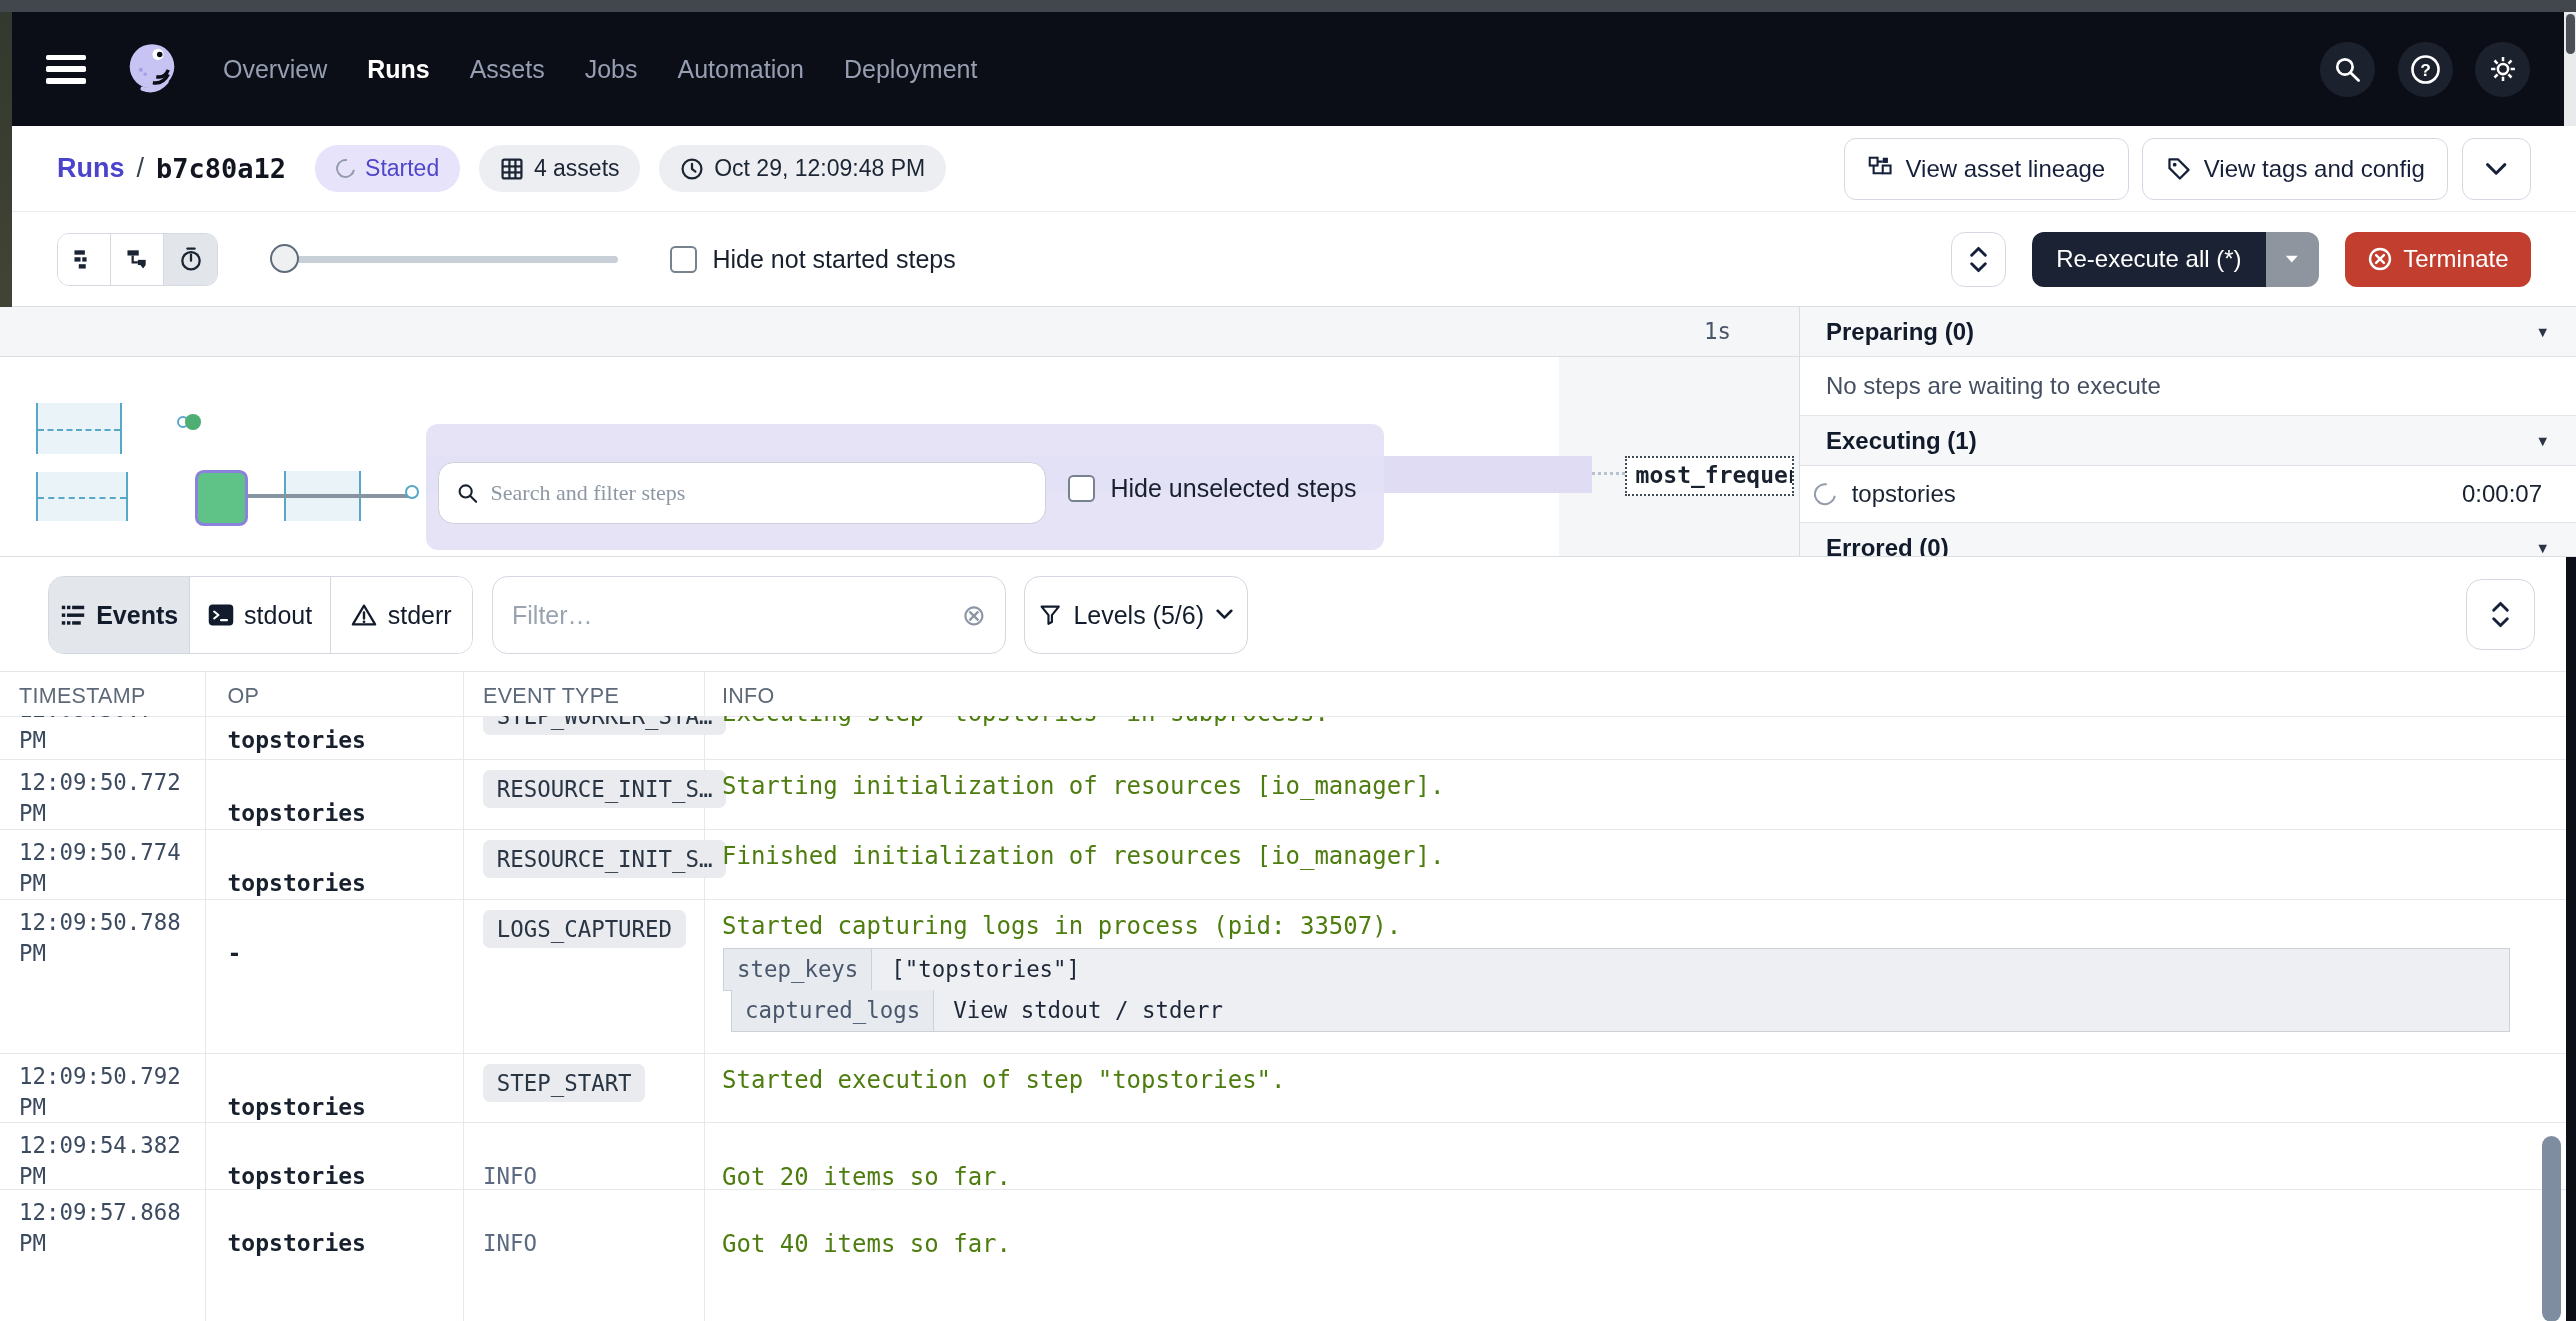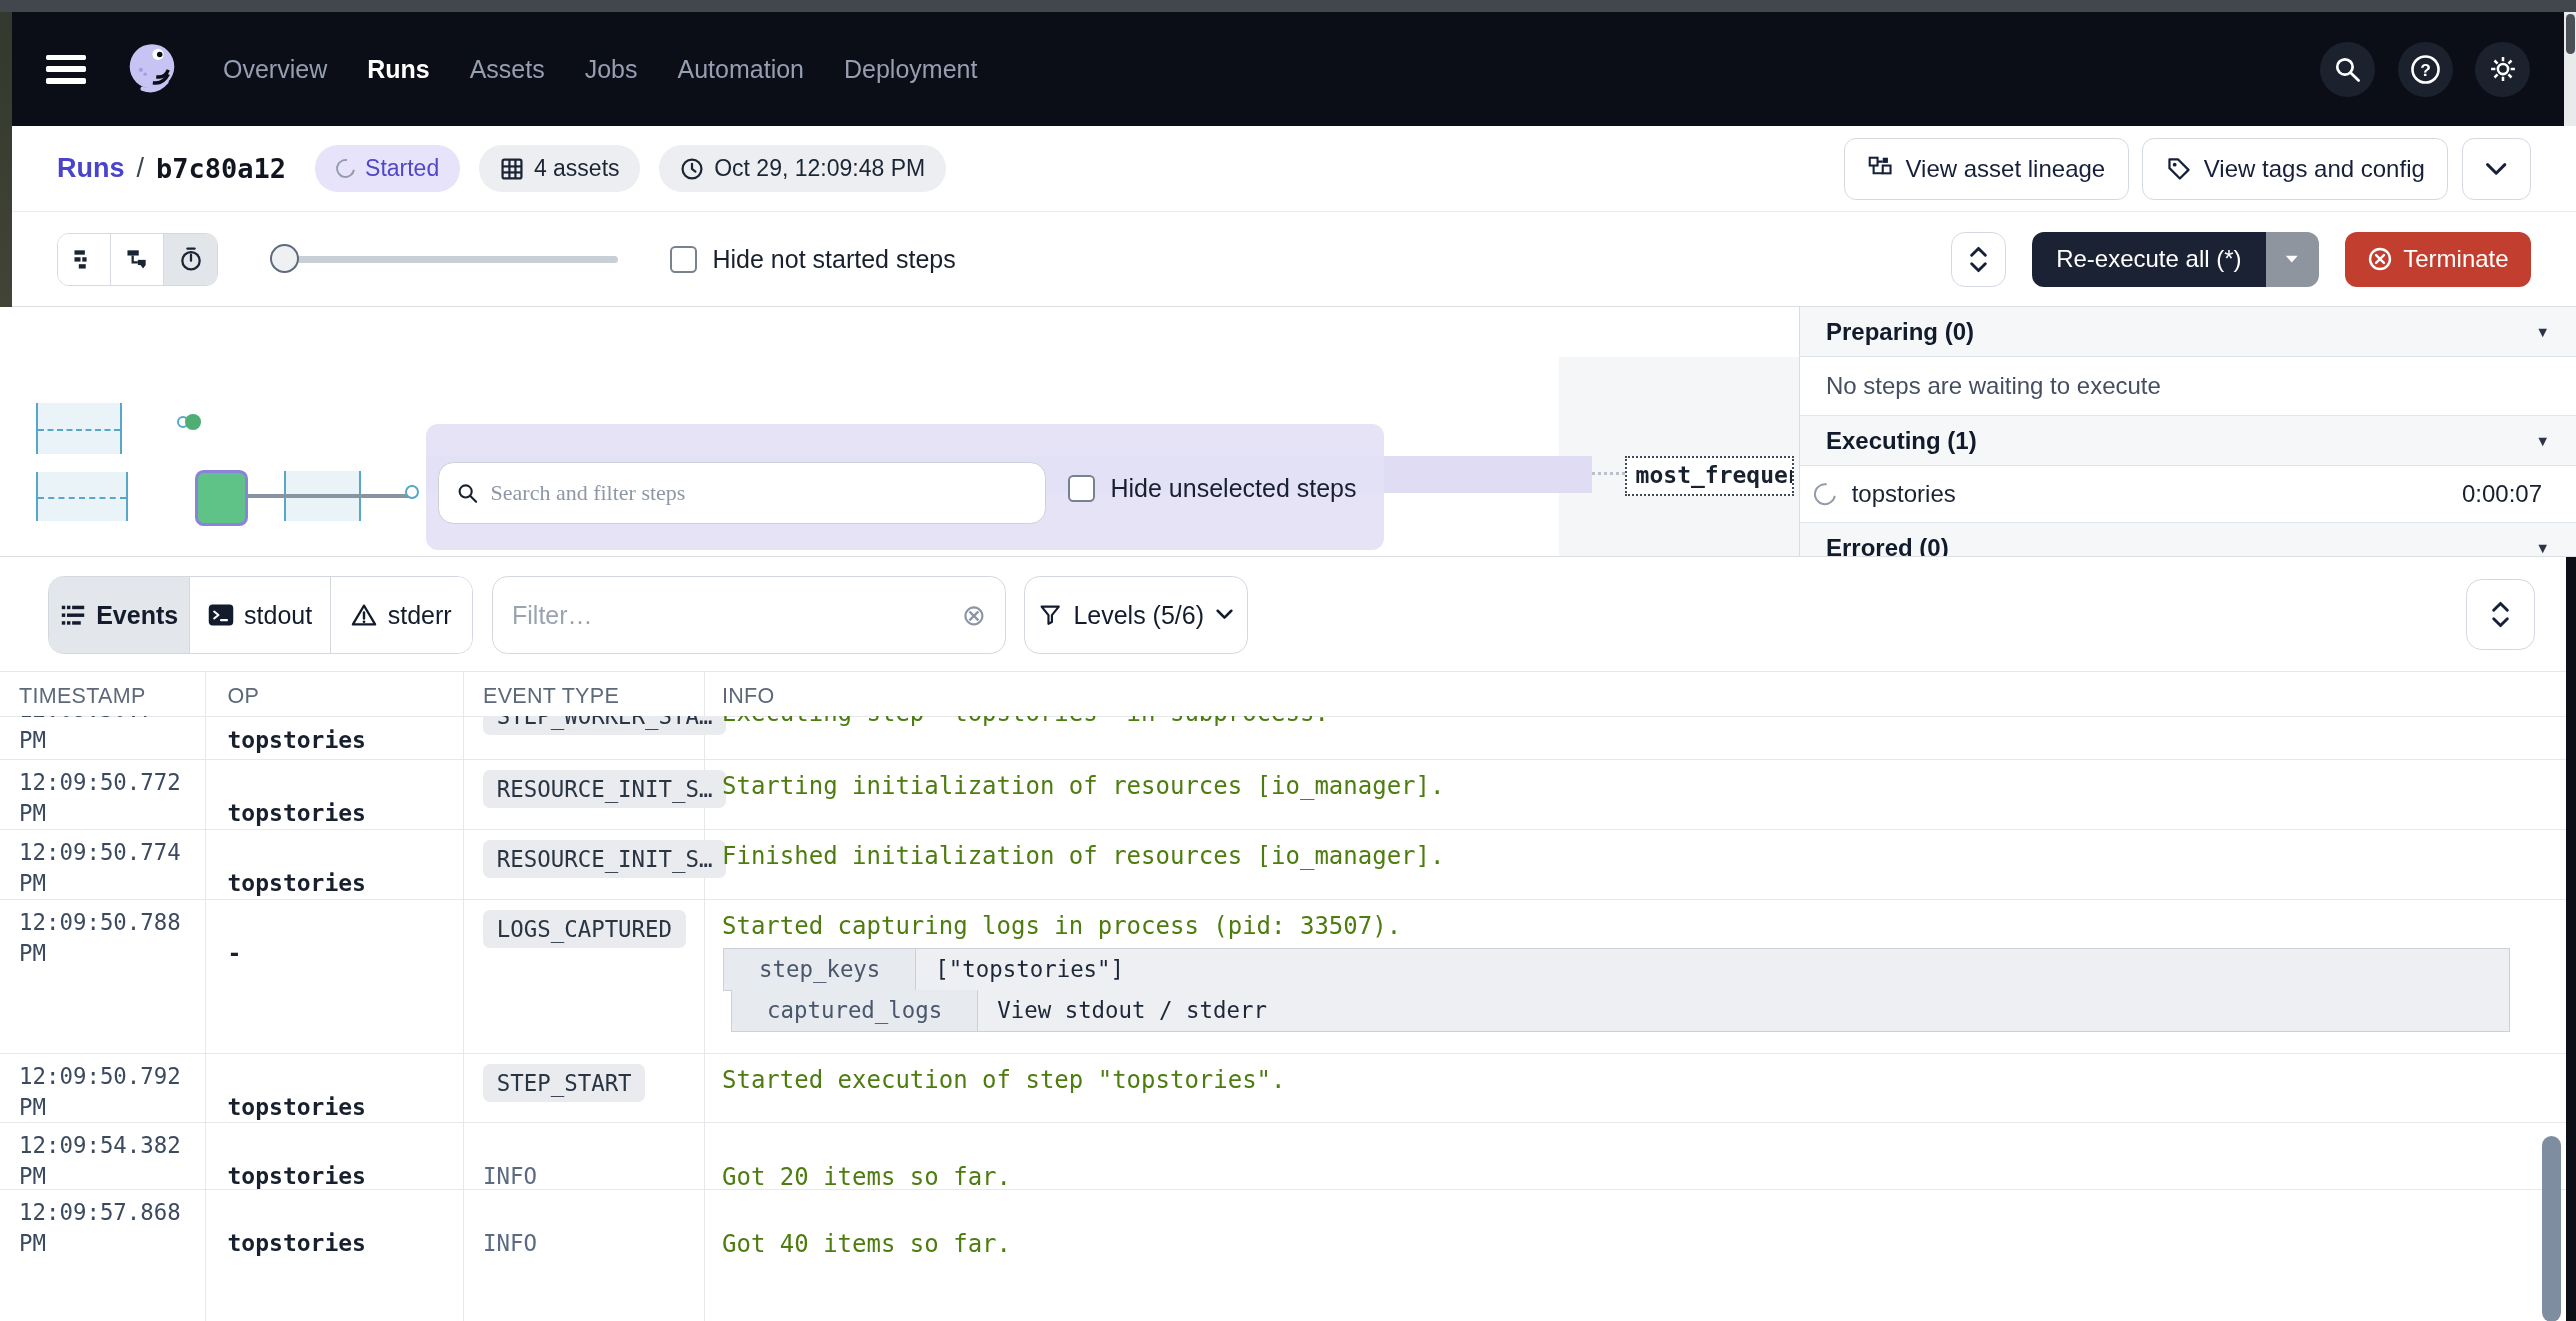--- a/index.html
+++ b/index.html
@@ -134,21 +134,21 @@
   .ts2 { position:absolute; left:19px; top:40px; font-size:22.4px; color:#3c4a5f; }
   .opv { position:absolute; left:21.5px; top:40px; font-size:23px; font-weight:600; color:#18202e; }
   .evbadge { position:absolute; left:19px; top:10.3px; height:38px; background:#e9ebef; border-radius:6.9px;
              display:flex; align-items:center; padding:0 13.8px; font-size:22.4px; color:#2a3544; white-space:nowrap; }
   .evplain { position:absolute; left:19px; top:40px; font-size:22.4px; color:#5b6a80; }
   .infotext { position:absolute; left:17px; top:12px; font-size:24px; color:#4d7c0f; white-space:nowrap; }
   .infotext.second { top:40px; }
   .meta { position:absolute; left:18px; top:48px; width:1787px; }
   .meta-row { display:flex; border:1.7px solid #ccd1d9; height:43px; }
   .meta-row + .meta-row { margin-top:-1.7px;margin-left:8px; }
-  .meta-key { background:#e7eaee; border-right:1.7px solid #ccd1d9; padding:0 35px; line-height:40px; font-size:22.4px; color:#49566b; white-space:nowrap; }
+  .meta-key { background:#e7eaee; border-right:1.7px solid #ccd1d9; padding:0 13px; line-height:40px; font-size:22.4px; color:#49566b; white-space:nowrap; }
   .meta-val { background:#edeff2; flex:1; padding:0 19px; line-height:40px; font-size:22.4px; color:#1d2738; }
   .clipped .lr-inner { position:absolute; left:0; top:-29px; width:100%; height:200%; }
   .normal .lr-inner { position:absolute; left:0; top:0; width:100%; height:100%; }
   svg.ic { display:block; }
 </style>
 </head>
 <body>
 
 <div id="app">
   <div class="edge-top"></div>
@@ -308,20 +308,23 @@
         <svg class="ic" width="26" height="26" viewBox="0 0 30 30">
           <circle cx="15" cy="15" r="11.5" stroke="#fff" stroke-width="2.8" fill="none"></circle>
           <path d="M10.5 10.5 l9 9 M19.5 10.5 l-9 9" stroke="#fff" stroke-width="2.8" stroke-linecap="round"></path>
         </svg>
         <span>Terminate</span>
       </div>
     </div>
   </div>
 
   <div class="gantt-wrap">
+    <div class="gantt-header">
+      <span class="gantt-tick mono">1s</span>
+    </div>
     <div class="gantt-gray"></div>
 
     <div class="gbox-dashed" style="left:36px;top:96px;width:86px;height:51px;"></div>
     <div class="gbox-dashed" style="left:36px;top:165px;width:92px;height:49px;"></div>
     <div class="g-dot-outline"></div>
     <div class="g-dot"></div>
     <div class="g-band"></div>
     <div class="g-line"></div>
     <div class="gbox-plain" style="left:284px;top:164px;width:77px;height:50px;z-index:1;"></div>
     <div class="g-greenbox"></div>

